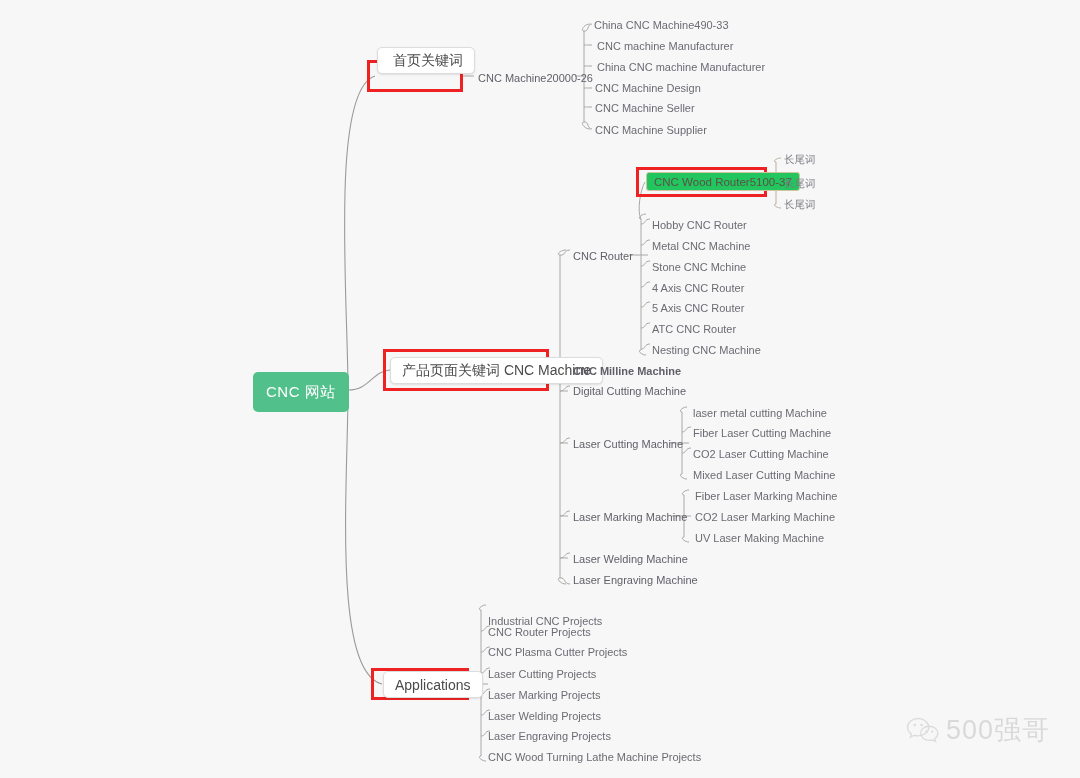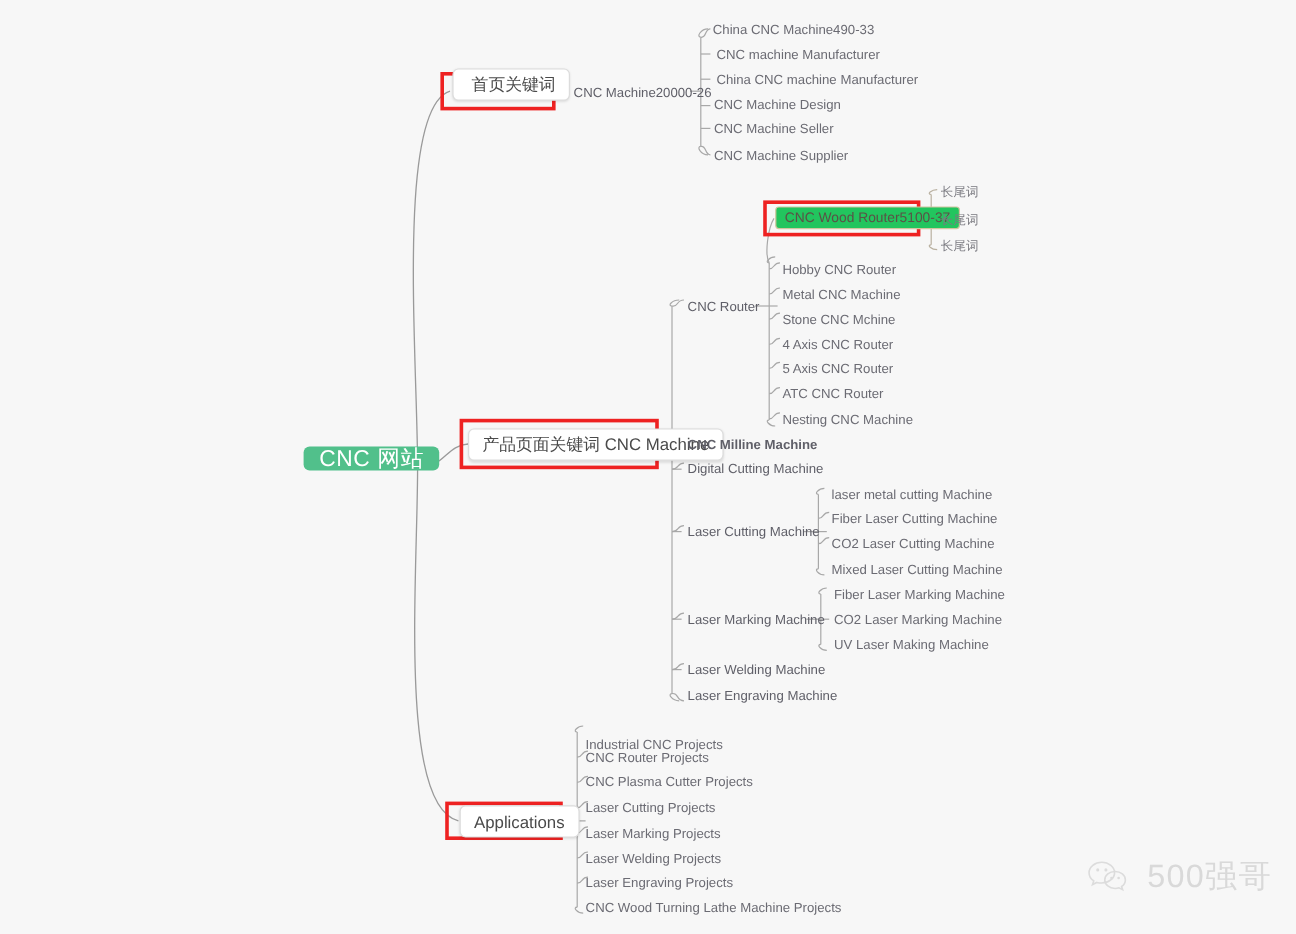--- a/index.html
+++ b/index.html
@@ -18,23 +18,23 @@
     white-space:nowrap;
     box-sizing:border-box;
     display:flex;align-items:center;
   }
 
   
   .node.root{
     background:#51c08b;
     color:#ffffff;
     border-radius:5px;
-    font-size:19px;
+    font-size:15px;
     padding:0 13px;
-    height:20px;
+    height:40px;
     letter-spacing:.5px;
   }
 
   
   .node.boxed{
     background:#ffffff;
     border:1px solid #dcdcdc;
     border-radius:5px;
     color:#4a4a4a;
     font-size:14px;
@@ -67,21 +67,21 @@
   .redbox{
     position:absolute;
     border:3px solid #ee2222;
     box-sizing:border-box;
     background:transparent;
   }
 
   
   #watermark{
     position:absolute;
-    display:flex;align-items:center;gap:17px;
+    display:flex;align-items:center;gap:7px;
     color:#d9d9d9;
     font-size:27px;
     letter-spacing:1px;
     user-select:none;
   }
   #watermark .wx{width:34px;height:30px;display:block;}
 </style>
 </head>
 <body>
 
@@ -189,21 +189,21 @@
       <path d="M481,694 C486,694 484,689 490,689"></path>
       <path d="M481,715 C486,715 484,710 490,710"></path>
       <path d="M481,736 C486,736 484,731 490,731"></path>
     </g>
   </svg>
 
   <div class="node root" style="left:253px;top:372px;">CNC 网站</div>
 
   <div class="redbox" style="left:367px;top:60px;width:96px;height:32px;"></div>
 
-  <div class="node boxed" style="left:377px;top:57px;padding-left:15px;">首页关键词</div>
+  <div class="node boxed" style="left:377px;top:47px;padding-left:15px;">首页关键词</div>
 
   <div class="node leaf mid" style="left:478px;top:70px;">CNC Machine20000-26</div>
 
   <div class="node leaf" style="left:594px;top:17px;">China CNC Machine490-33</div>
   <div class="node leaf" style="left:597px;top:38px;">CNC machine Manufacturer</div>
   <div class="node leaf" style="left:597px;top:59px;">China CNC machine Manufacturer</div>
   <div class="node leaf" style="left:595px;top:80px;">CNC Machine Design</div>
   <div class="node leaf" style="left:595px;top:100px;">CNC Machine Seller</div>
   <div class="node leaf" style="left:595px;top:122px;">CNC Machine Supplier</div>
 

